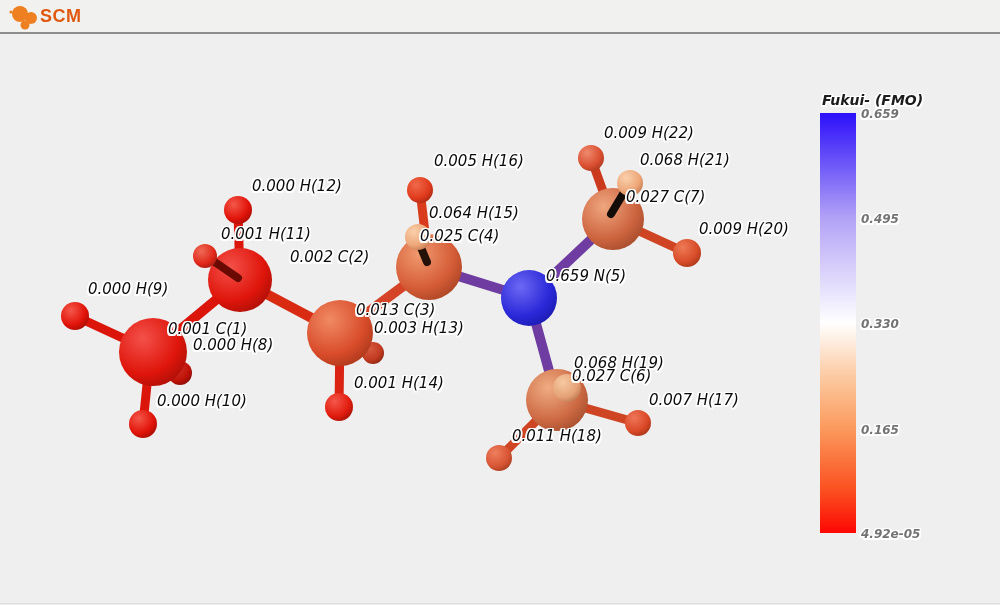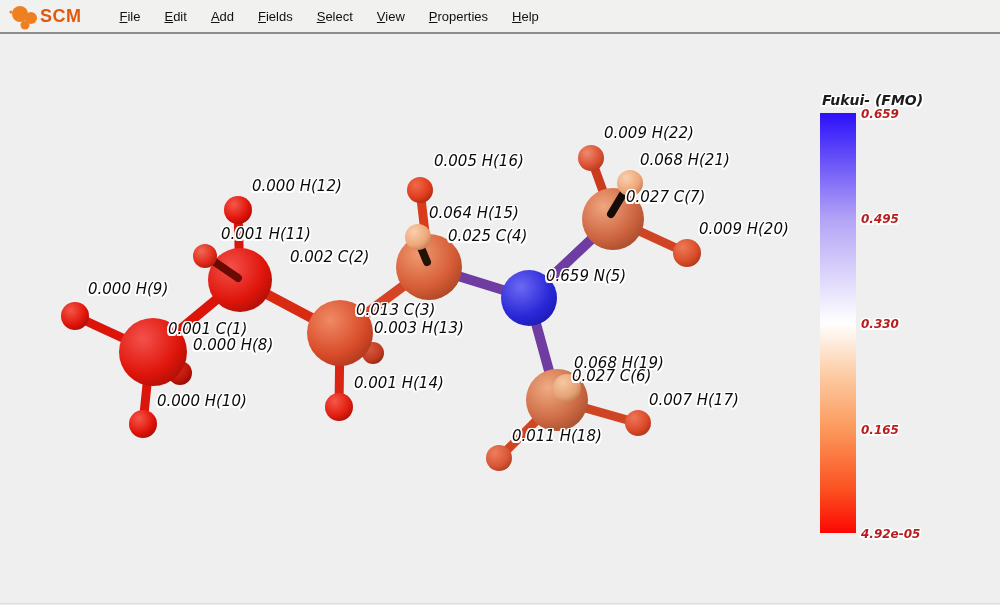--- a/index.html
+++ b/index.html
@@ -42,49 +42,39 @@
     font-family:"DejaVu Sans","Liberation Sans",sans-serif;
     font-style:italic; font-weight:bold; font-size:14px; color:#1c1c1c;
     text-shadow:
       -1.5px -1.5px 0 #fff, 1.5px -1.5px 0 #fff, -1.5px 1.5px 0 #fff, 1.5px 1.5px 0 #fff,
       -1.5px 0 0 #fff, 1.5px 0 0 #fff, 0 -1.5px 0 #fff, 0 1.5px 0 #fff;
   }
   .legend-bar { position:absolute; }
   .legend-tick {
     position:absolute; white-space:nowrap;
     font-family:"DejaVu Sans","Liberation Sans",sans-serif;
-    font-style:italic; font-weight:bold; font-size:12px; color:#b91c1c;
+    font-style:italic; font-weight:bold; font-size:12px; color:#737373;
     text-shadow:
       -1.5px -1.5px 0 #fff, 1.5px -1.5px 0 #fff, -1.5px 1.5px 0 #fff, 1.5px 1.5px 0 #fff,
       -1.5px 0 0 #fff, 1.5px 0 0 #fff, 0 -1.5px 0 #fff, 0 1.5px 0 #fff;
   }
 </style>
 </head>
 <body>
 
 <div class="menubar">
   <div class="logo">
     <svg width="30" height="32" viewBox="0 0 30 32">
       <circle cx="12" cy="14" r="8" fill="#ee8022"></circle>
       <circle cx="23" cy="18" r="6" fill="#ee8022"></circle>
       <circle cx="17" cy="25" r="4.5" fill="#ee8022"></circle>
       <circle cx="3" cy="12" r="1.6" fill="#ee8022"></circle>
     </svg>
     <span class="logo-text">SCM</span>
   </div>
-  <div class="menu-items" id="menu-items">
-      <button class="menu-item"><u>F</u>ile</button>
-      <button class="menu-item"><u>E</u>dit</button>
-      <button class="menu-item"><u>A</u>dd</button>
-      <button class="menu-item"><u>F</u>ields</button>
-      <button class="menu-item"><u>S</u>elect</button>
-      <button class="menu-item"><u>V</u>iew</button>
-      <button class="menu-item"><u>P</u>roperties</button>
-      <button class="menu-item"><u>H</u>elp</button>
-    </div>
 </div>
 
 <div class="viewport" id="viewport">
   <svg class="layer" id="bonds-back" viewBox="0 0 1000 569">
       <line x1="153" y1="316" x2="75" y2="280" stroke="#dc150b" stroke-width="9" stroke-linecap="round"></line>
       <line x1="150" y1="319" x2="143" y2="388" stroke="#dc150b" stroke-width="9" stroke-linecap="round"></line>
       <line x1="153" y1="316" x2="240" y2="244" stroke="#dc150b" stroke-width="10" stroke-linecap="round"></line>
       <line x1="240" y1="244" x2="238" y2="174" stroke="#dc150b" stroke-width="9" stroke-linecap="round"></line>
       <line x1="240" y1="244" x2="340" y2="297" stroke="#d92a12" stroke-width="10" stroke-linecap="round"></line>
       <line x1="340" y1="297" x2="339" y2="371" stroke="#da2312" stroke-width="9" stroke-linecap="round"></line>
@@ -132,21 +122,21 @@
   <div class="layer" id="labels">
       <div class="atom-label" style="left: 252px; top: 141px;">0.000 H(12)</div>
       <div class="atom-label" style="left: 221px; top: 189px;">0.001 H(11)</div>
       <div class="atom-label" style="left: 248px; top: 212px; padding-left: 42px;">0.002 C(2)</div>
       <div class="atom-label" style="left: 88px; top: 244px;">0.000 H(9)</div>
       <div class="atom-label" style="left: 168px; top: 284px;">0.001 C(1)</div>
       <div class="atom-label" style="left: 193px; top: 300px;">0.000 H(8)</div>
       <div class="atom-label" style="left: 157px; top: 356px;">0.000 H(10)</div>
       <div class="atom-label" style="left: 434px; top: 116px;">0.005 H(16)</div>
       <div class="atom-label" style="left: 429px; top: 168px;">0.064 H(15)</div>
-      <div class="atom-label" style="left: 448px; top: 191px;">0.025 C(4)</div>
+      <div class="atom-label" style="left: 420px; top: 191px;">0.025 C(4)</div>
       <div class="atom-label" style="left: 356px; top: 265px;">0.013 C(3)</div>
       <div class="atom-label" style="left: 374px; top: 283px;">0.003 H(13)</div>
       <div class="atom-label" style="left: 354px; top: 338px;">0.001 H(14)</div>
       <div class="atom-label" style="left: 546px; top: 231px;">0.659 N(5)</div>
       <div class="atom-label" style="left: 604px; top: 88px;">0.009 H(22)</div>
       <div class="atom-label" style="left: 640px; top: 115px;">0.068 H(21)</div>
       <div class="atom-label" style="left: 626px; top: 152px;">0.027 C(7)</div>
       <div class="atom-label" style="left: 699px; top: 184px;">0.009 H(20)</div>
       <div class="atom-label" style="left: 574px; top: 318px;">0.068 H(19)</div>
       <div class="atom-label" style="left: 572px; top: 331px;">0.027 C(6)</div>

